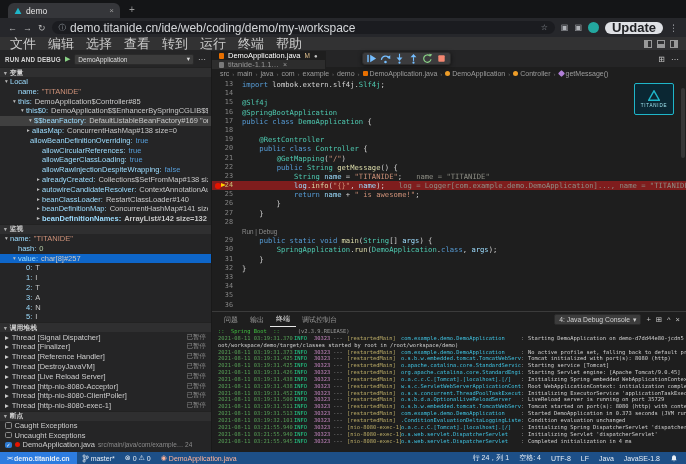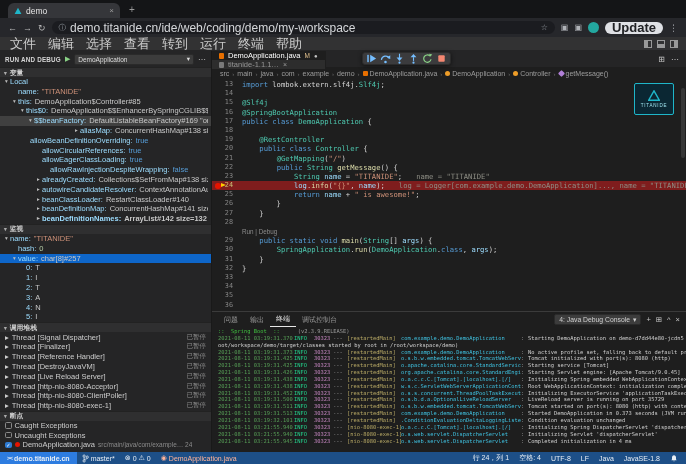--- a/index.html
+++ b/index.html
@@ -215,41 +215,41 @@
           <div class="trow" style="padding-left: 19px;">
             <span class="tw">▾</span>
             <span class="tkey">this$0:</span>
             <span class="tval ">DemoApplication$$EnhancerBySpringCGLIB$$...</span>
           </div>
           <div class="trow sel-dim" style="padding-left: 27px;">
             <span class="tw">▾</span>
             <span class="tkey">$$beanFactory:</span>
             <span class="tval ">DefaultListableBeanFactory#169 "org…</span>
           </div>
-          <div class="trow" style="padding-left: 25px; margin-left: 48px;">
+          <div class="trow" style="padding-left: 25px;">
             <span class="tw">▸</span>
             <span class="tkey">aliasMap:</span>
             <span class="tval ">ConcurrentHashMap#138 size=0</span>
           </div>
           <div class="trow" style="padding-left: 23px;">
             <span class="tw"></span>
             <span class="tkey">allowBeanDefinitionOverriding:</span>
             <span class="tval kw">true</span>
           </div>
           <div class="trow" style="padding-left: 35px;">
             <span class="tw"></span>
             <span class="tkey">allowCircularReferences:</span>
             <span class="tval kw">true</span>
           </div>
           <div class="trow" style="padding-left: 35px;">
             <span class="tw"></span>
             <span class="tkey">allowEagerClassLoading:</span>
             <span class="tval kw">true</span>
           </div>
-          <div class="trow" style="padding-left: 35px; margin-left: 8px;">
+          <div class="trow" style="padding-left: 35px;">
             <span class="tw"></span>
             <span class="tkey">allowRawInjectionDespiteWrapping:</span>
             <span class="tval kw">false</span>
           </div>
           <div class="trow" style="padding-left: 35px;">
             <span class="tw">▸</span>
             <span class="tkey">alreadyCreated:</span>
             <span class="tval ">Collections$SetFromMap#138 size=1…</span>
           </div>
           <div class="trow" style="padding-left: 35px;">

